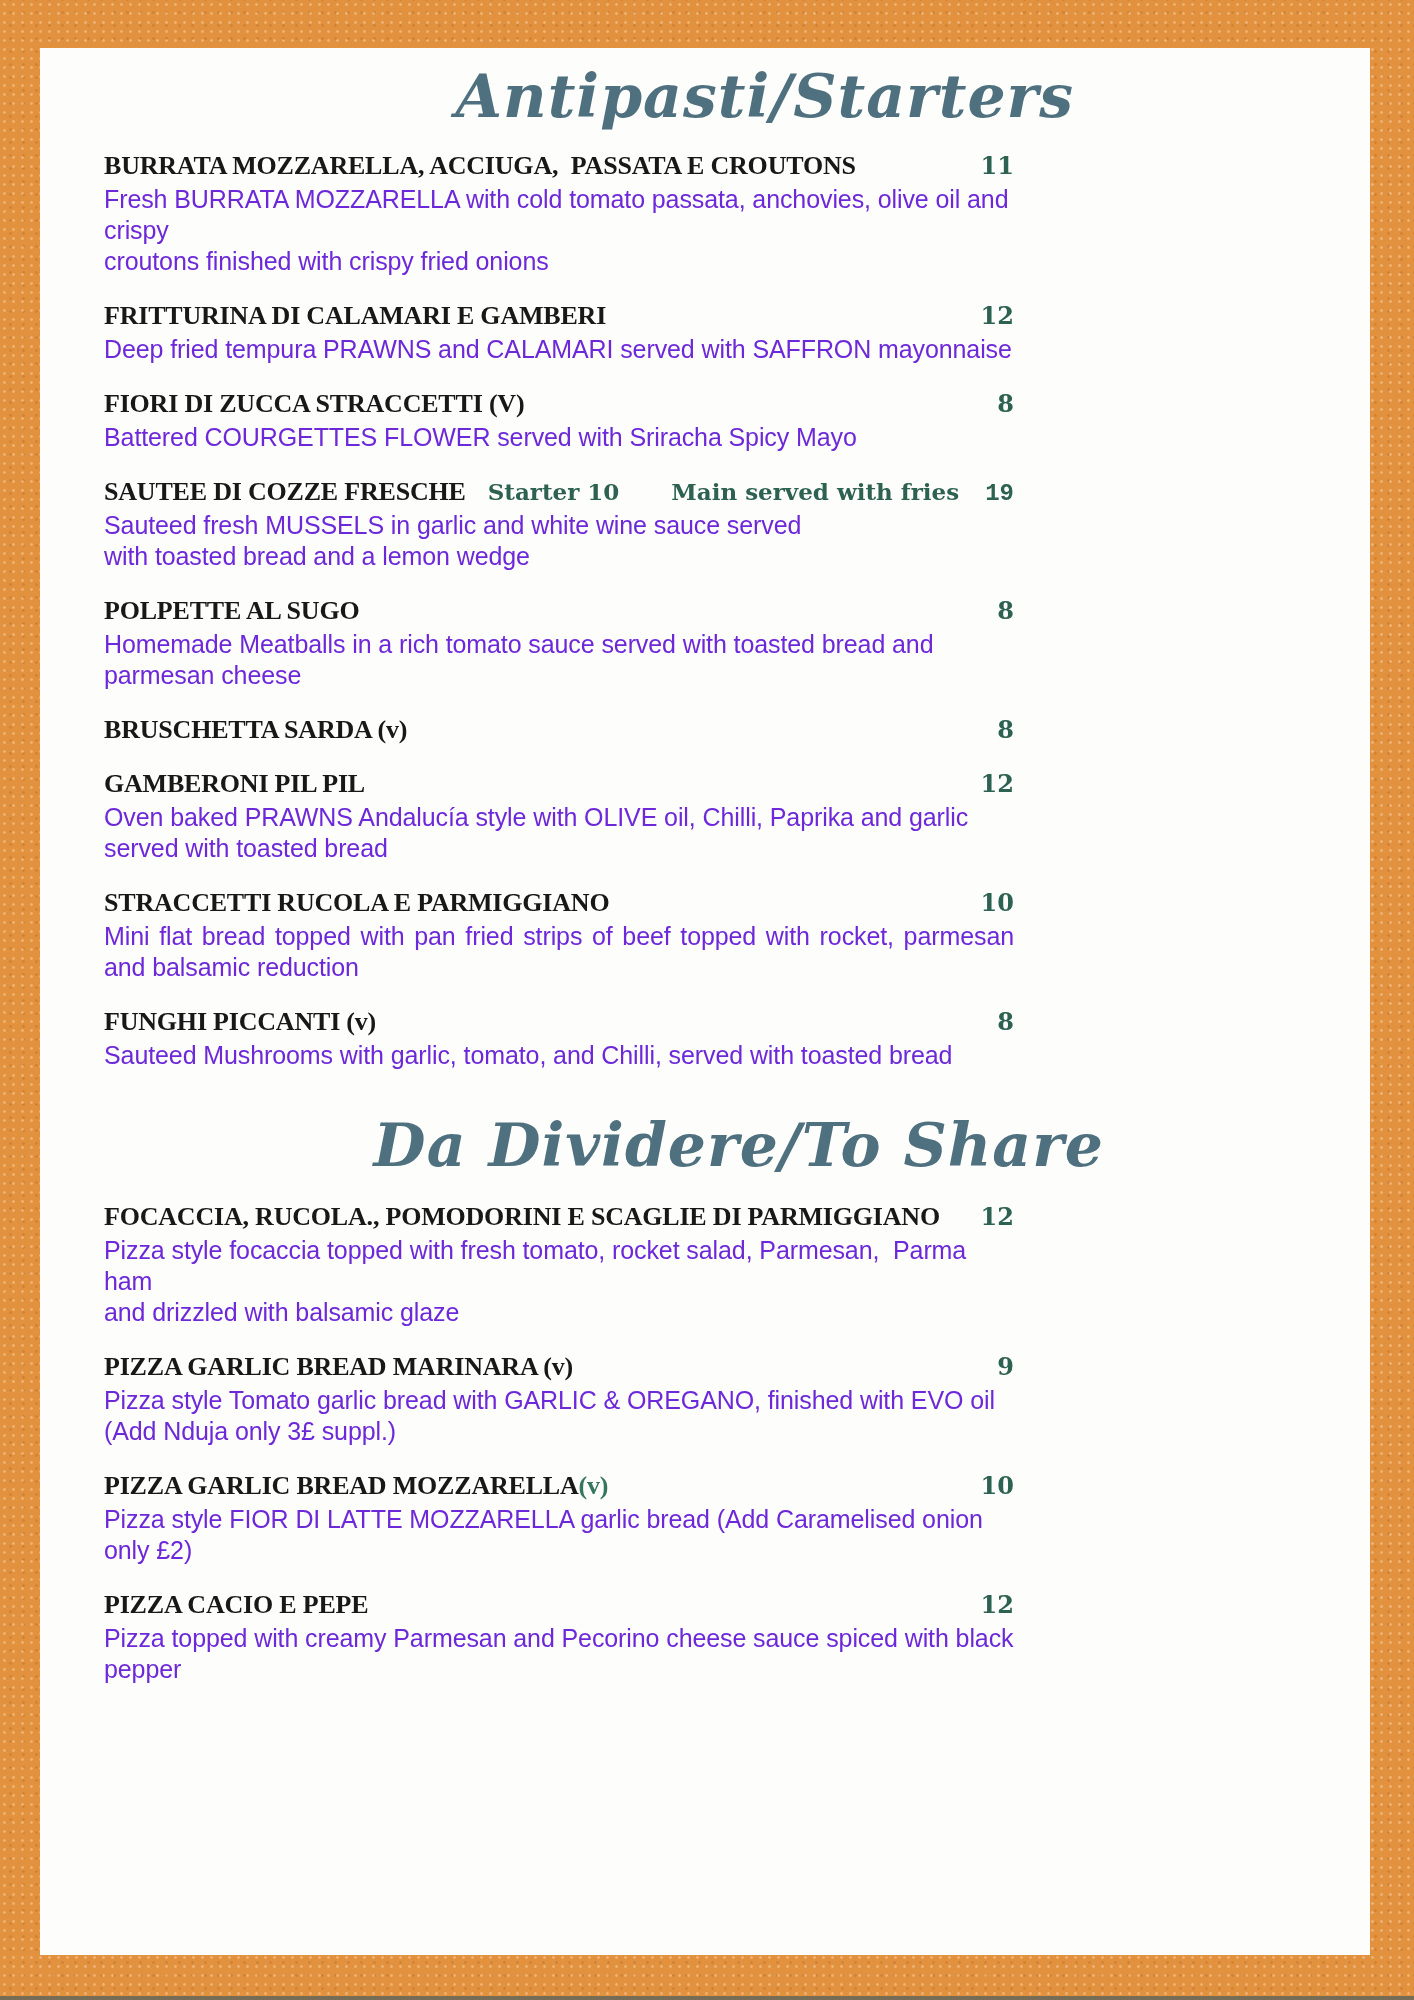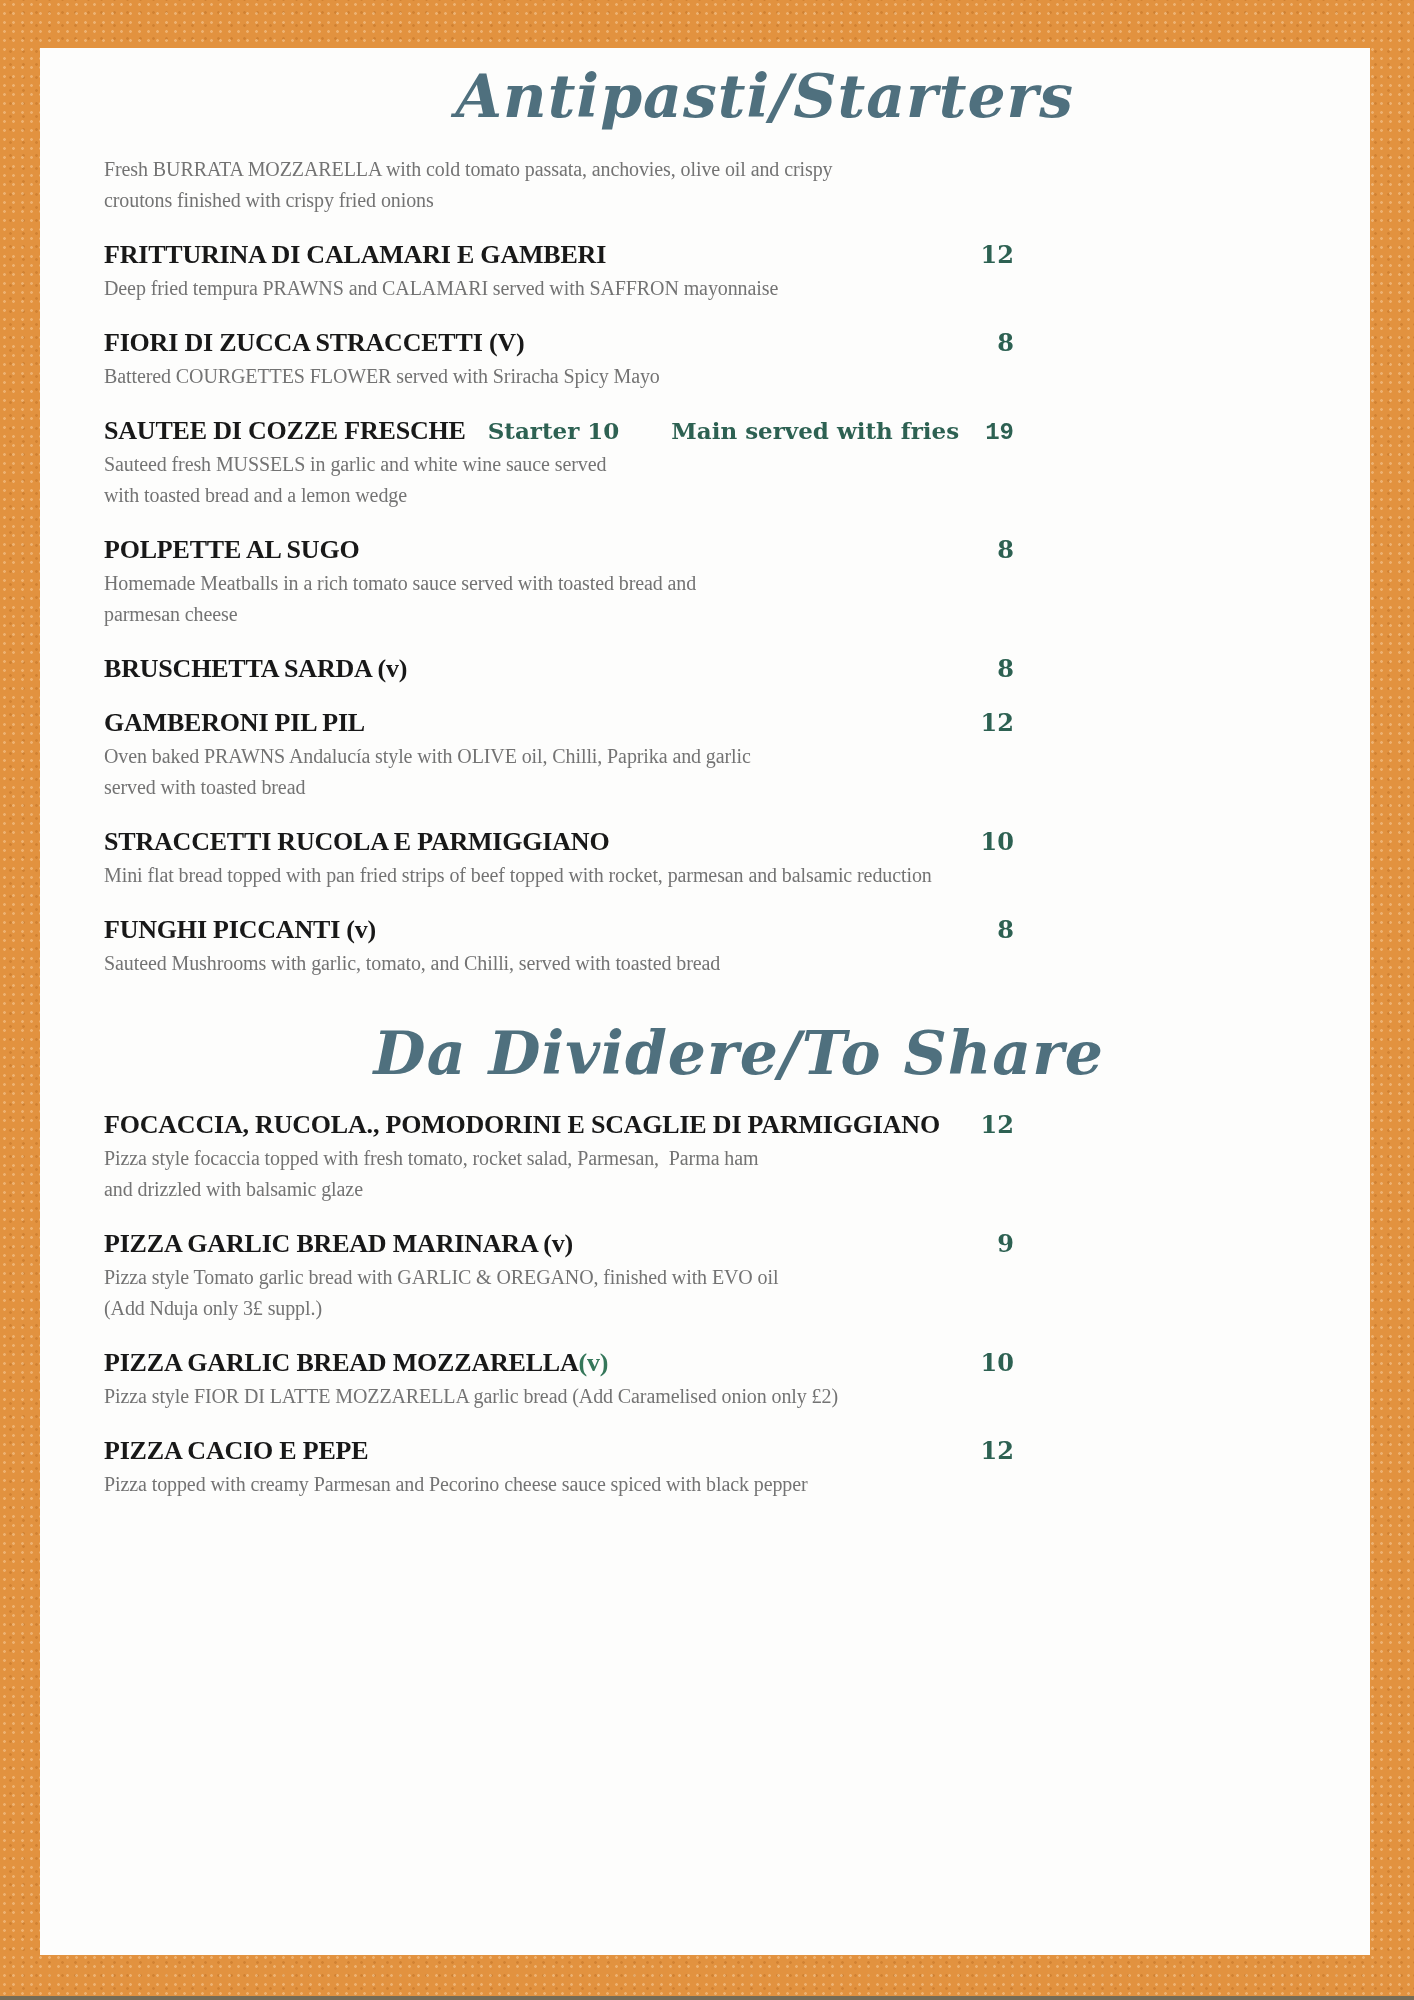--- a/index.html
+++ b/index.html
@@ -49,37 +49,41 @@
   }
   .price.ml-fixed { margin-left:14px;font-family:Liberation Mono, monospace; }
   .starter-label { margin-left:auto; }
   .main-label   { margin-left:52px; }
   .starter-label, .main-label {
     font-family:"DejaVu Serif", serif; font-weight:700;
     font-size:23px; color:var(--accent-green,#2d6152);
     white-space:nowrap;
   }
   .desc {
-    font-family:Liberation Serif, serif;
-    font-size:20px; line-height:31px; color:#737373;
+    font-family:Liberation Sans, sans-serif;
+    font-size:25px; line-height:31px; color:#6d28d9;
     letter-spacing:-0.1px;
     white-space:pre-wrap; margin-top:3px;
   }
   .desc.justify { white-space:normal; text-align:justify; }
   .vtag { color:var(--vtag-color,#35775a); }
 </style>
 </head>
 <body>
 
 <div class="frame">
   <div class="page">
 
     <div class="script-heading h1">Antipasti/Starters</div>
 
     <div class="item">
+      <div class="row">
+        <span class="name">BURRATA MOZZARELLA, ACCIUGA,  PASSATA E CROUTONS</span>
+        <span class="price">11</span>
+      </div>
       <div class="desc">Fresh BURRATA MOZZARELLA with cold tomato passata, anchovies, olive oil and crispy
 croutons finished with crispy fried onions</div>
     </div>
 
     <div class="item">
       <div class="row">
         <span class="name">FRITTURINA DI CALAMARI E GAMBERI</span>
         <span class="price">12</span>
       </div>
       <div class="desc">Deep fried tempura PRAWNS and CALAMARI served with SAFFRON mayonnaise</div>

